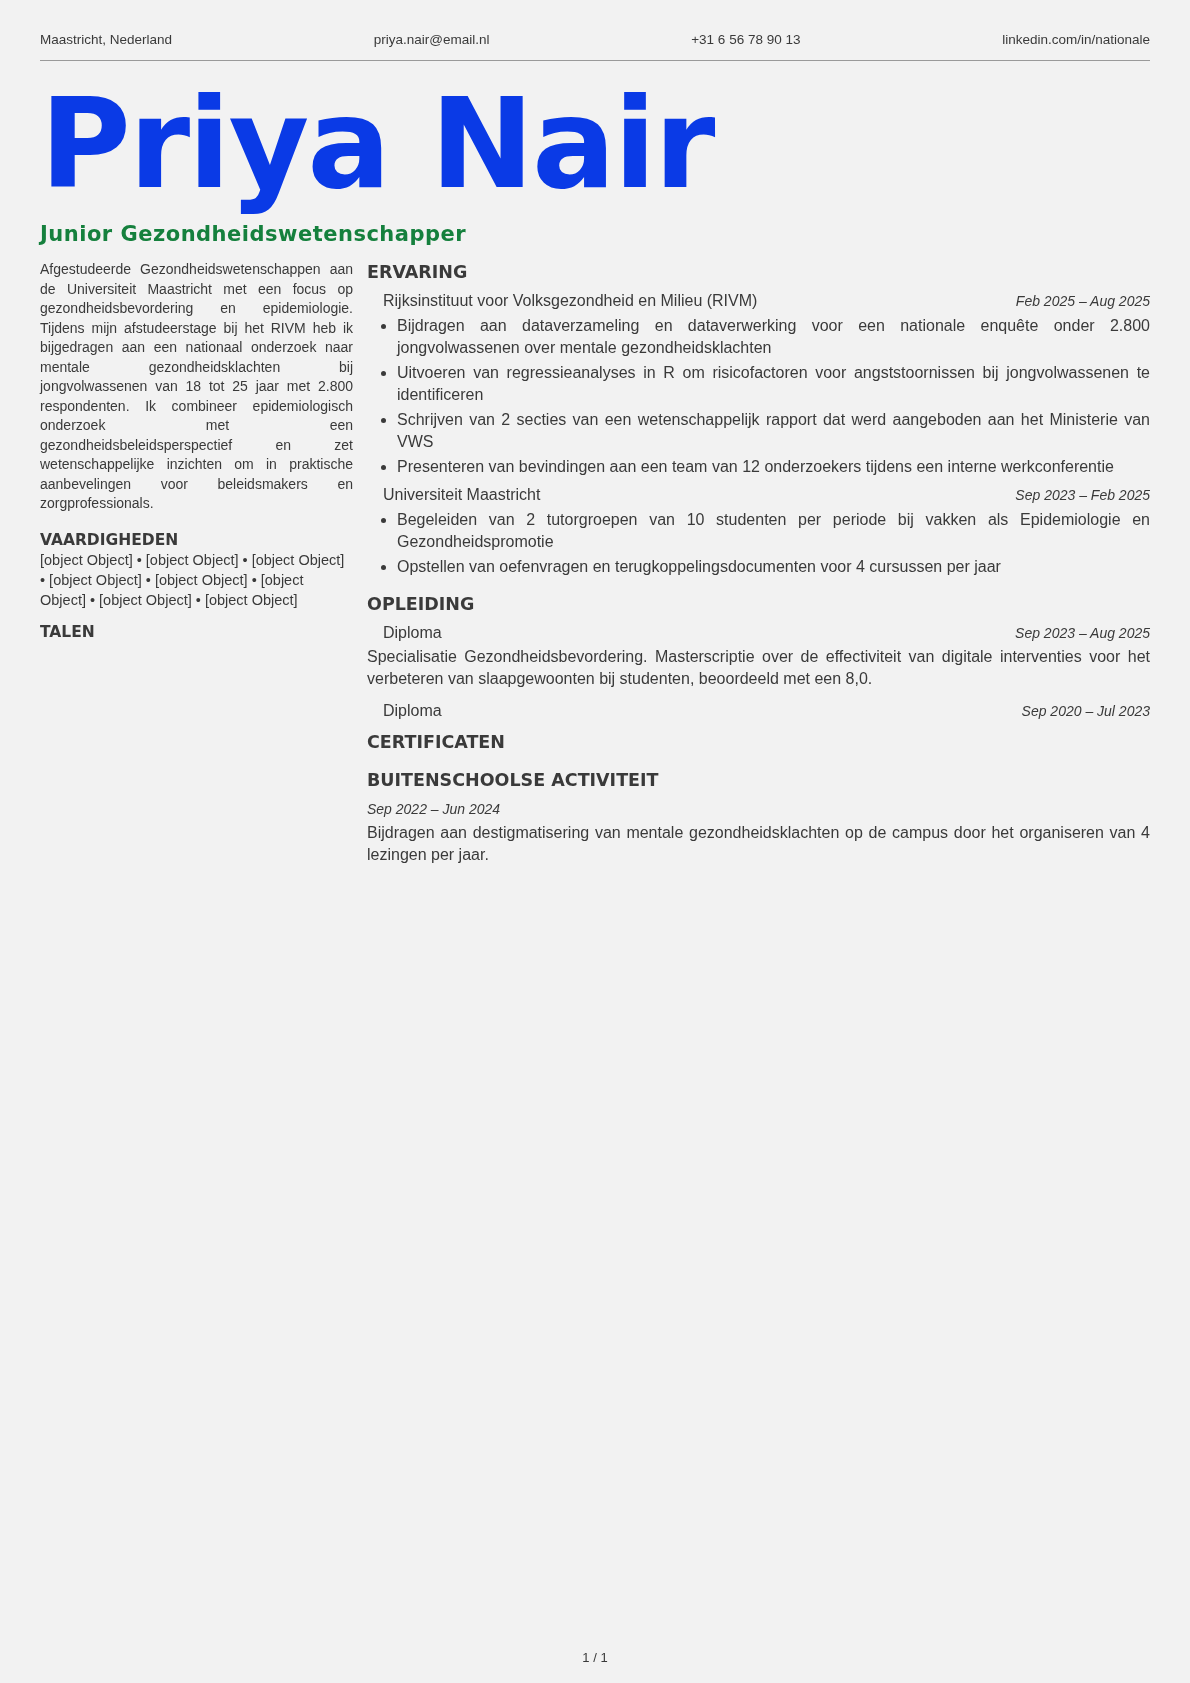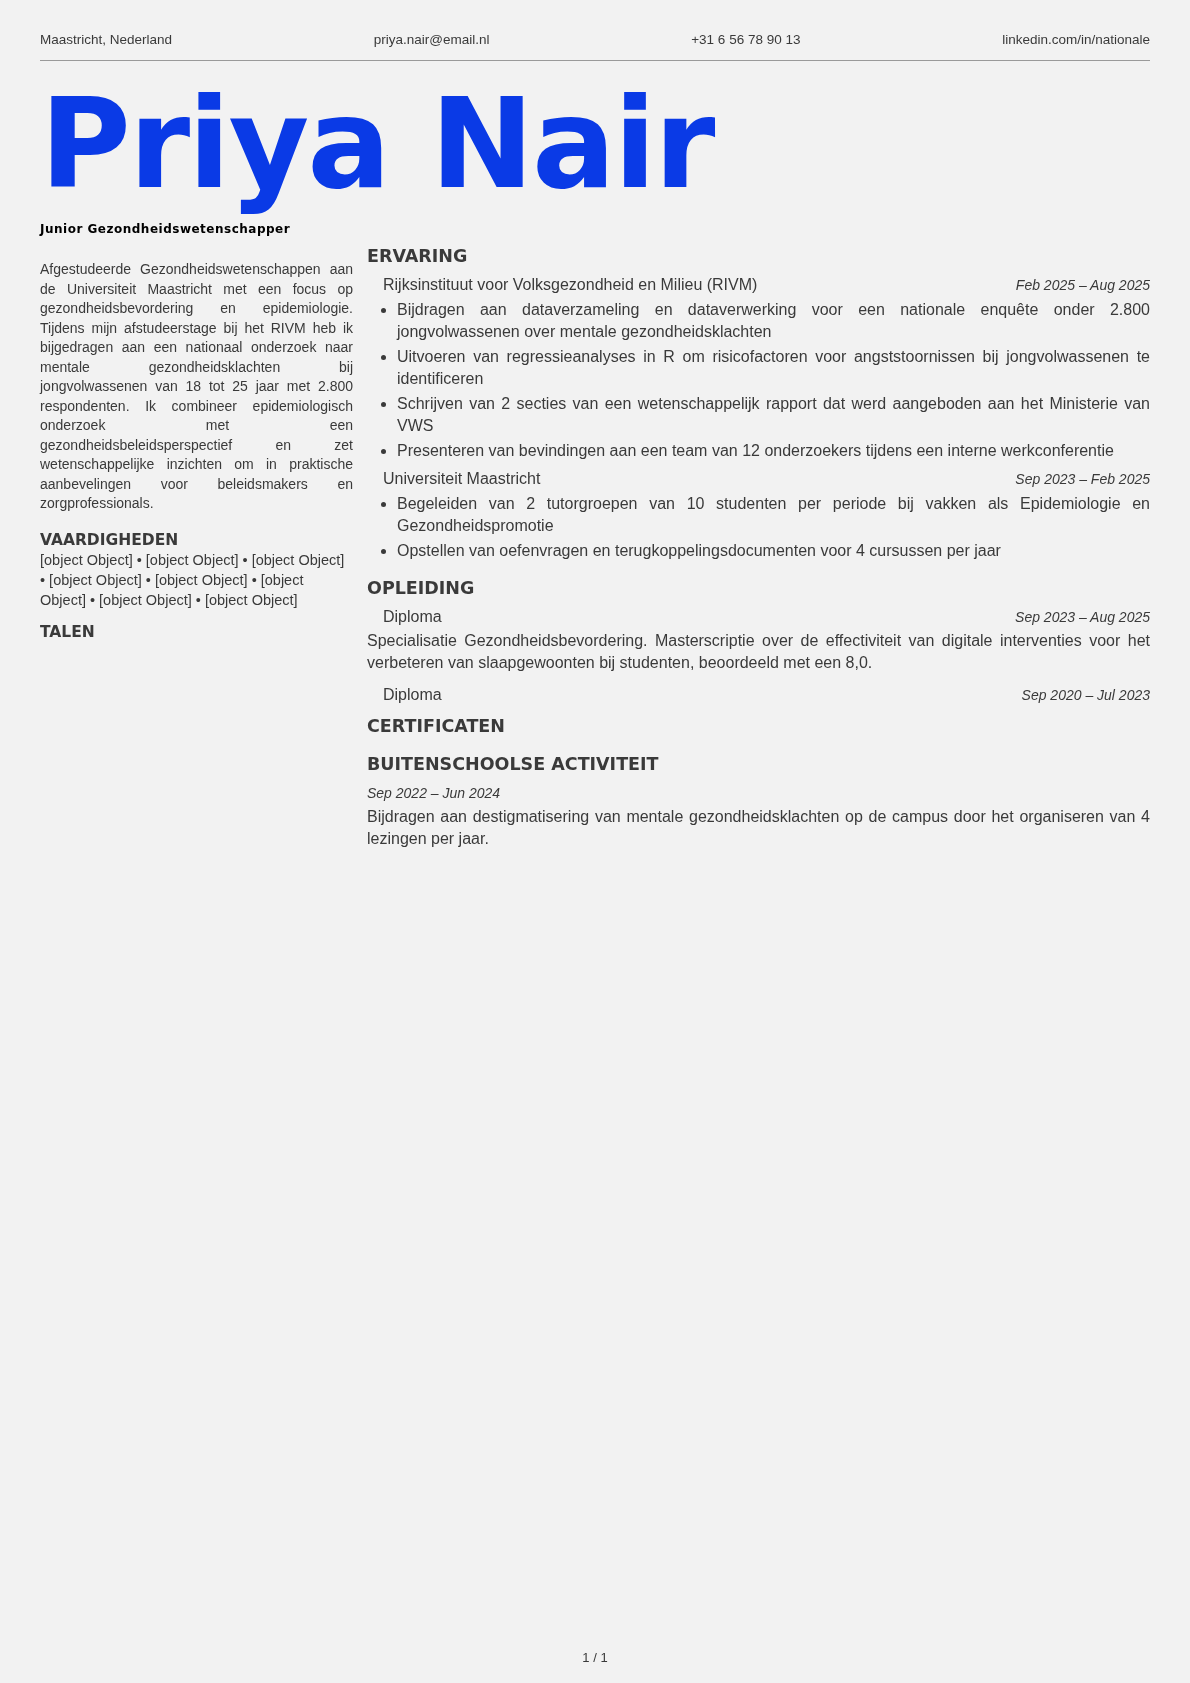--- a/index.html
+++ b/index.html
@@ -17,34 +17,34 @@
     .contact-bar span { white-space: nowrap; }
     .name {
       position: absolute; left: 40px; top: 82px;
       font-family: "DejaVu Sans", sans-serif; font-weight: bold;
       font-size: 124px; line-height: 1; color: #0a3ae6; letter-spacing: -2px;
       white-space: nowrap;
     }
     .title {
       position: absolute; left: 40px; top: 222px;
       font-family: "DejaVu Sans", sans-serif; font-weight: bold;
-      font-size: 12px; color: #000000; letter-spacing: 0.5px;
+      font-size: 21px; color: #15803d; letter-spacing: 0.5px;
     }
     .left-col {
       position: absolute; left: 40px; top: 260px; width: 313px;
       font-size: 14px; line-height: 19.5px;
     }
     .summary { text-align: justify; margin: 0 0 16px 0; }
     .left-heading {
       font-family: "DejaVu Sans", sans-serif; font-weight: bold;
       font-size: 15.5px; color: #3a3a3a; margin: 0; line-height: 20px;
     }
     .left-text { margin: 0 0 12px 0; font-size: 14.5px; line-height: 20px; }
     .right-col {
-      position: absolute; left: 367px; top: 244px; width: 783px;
+      position: absolute; left: 367px; top: 260px; width: 783px;
       font-size: 16px; line-height: 22px;
     }
     .section-heading {
       font-family: "DejaVu Sans", sans-serif; font-weight: bold;
       font-size: 17.5px; color: #3a3a3a; margin: 0 0 6px 0; line-height: 24px;
     }
     .entry-row { display: flex; justify-content: space-between; align-items: baseline; }
     .entry-org { font-size: 16px; margin-left: 16px; }
     .entry-date { font-style: italic; font-size: 14px; white-space: nowrap; }
     ul.bullets { margin: 3px 0 6px 0; padding-left: 30px; }

